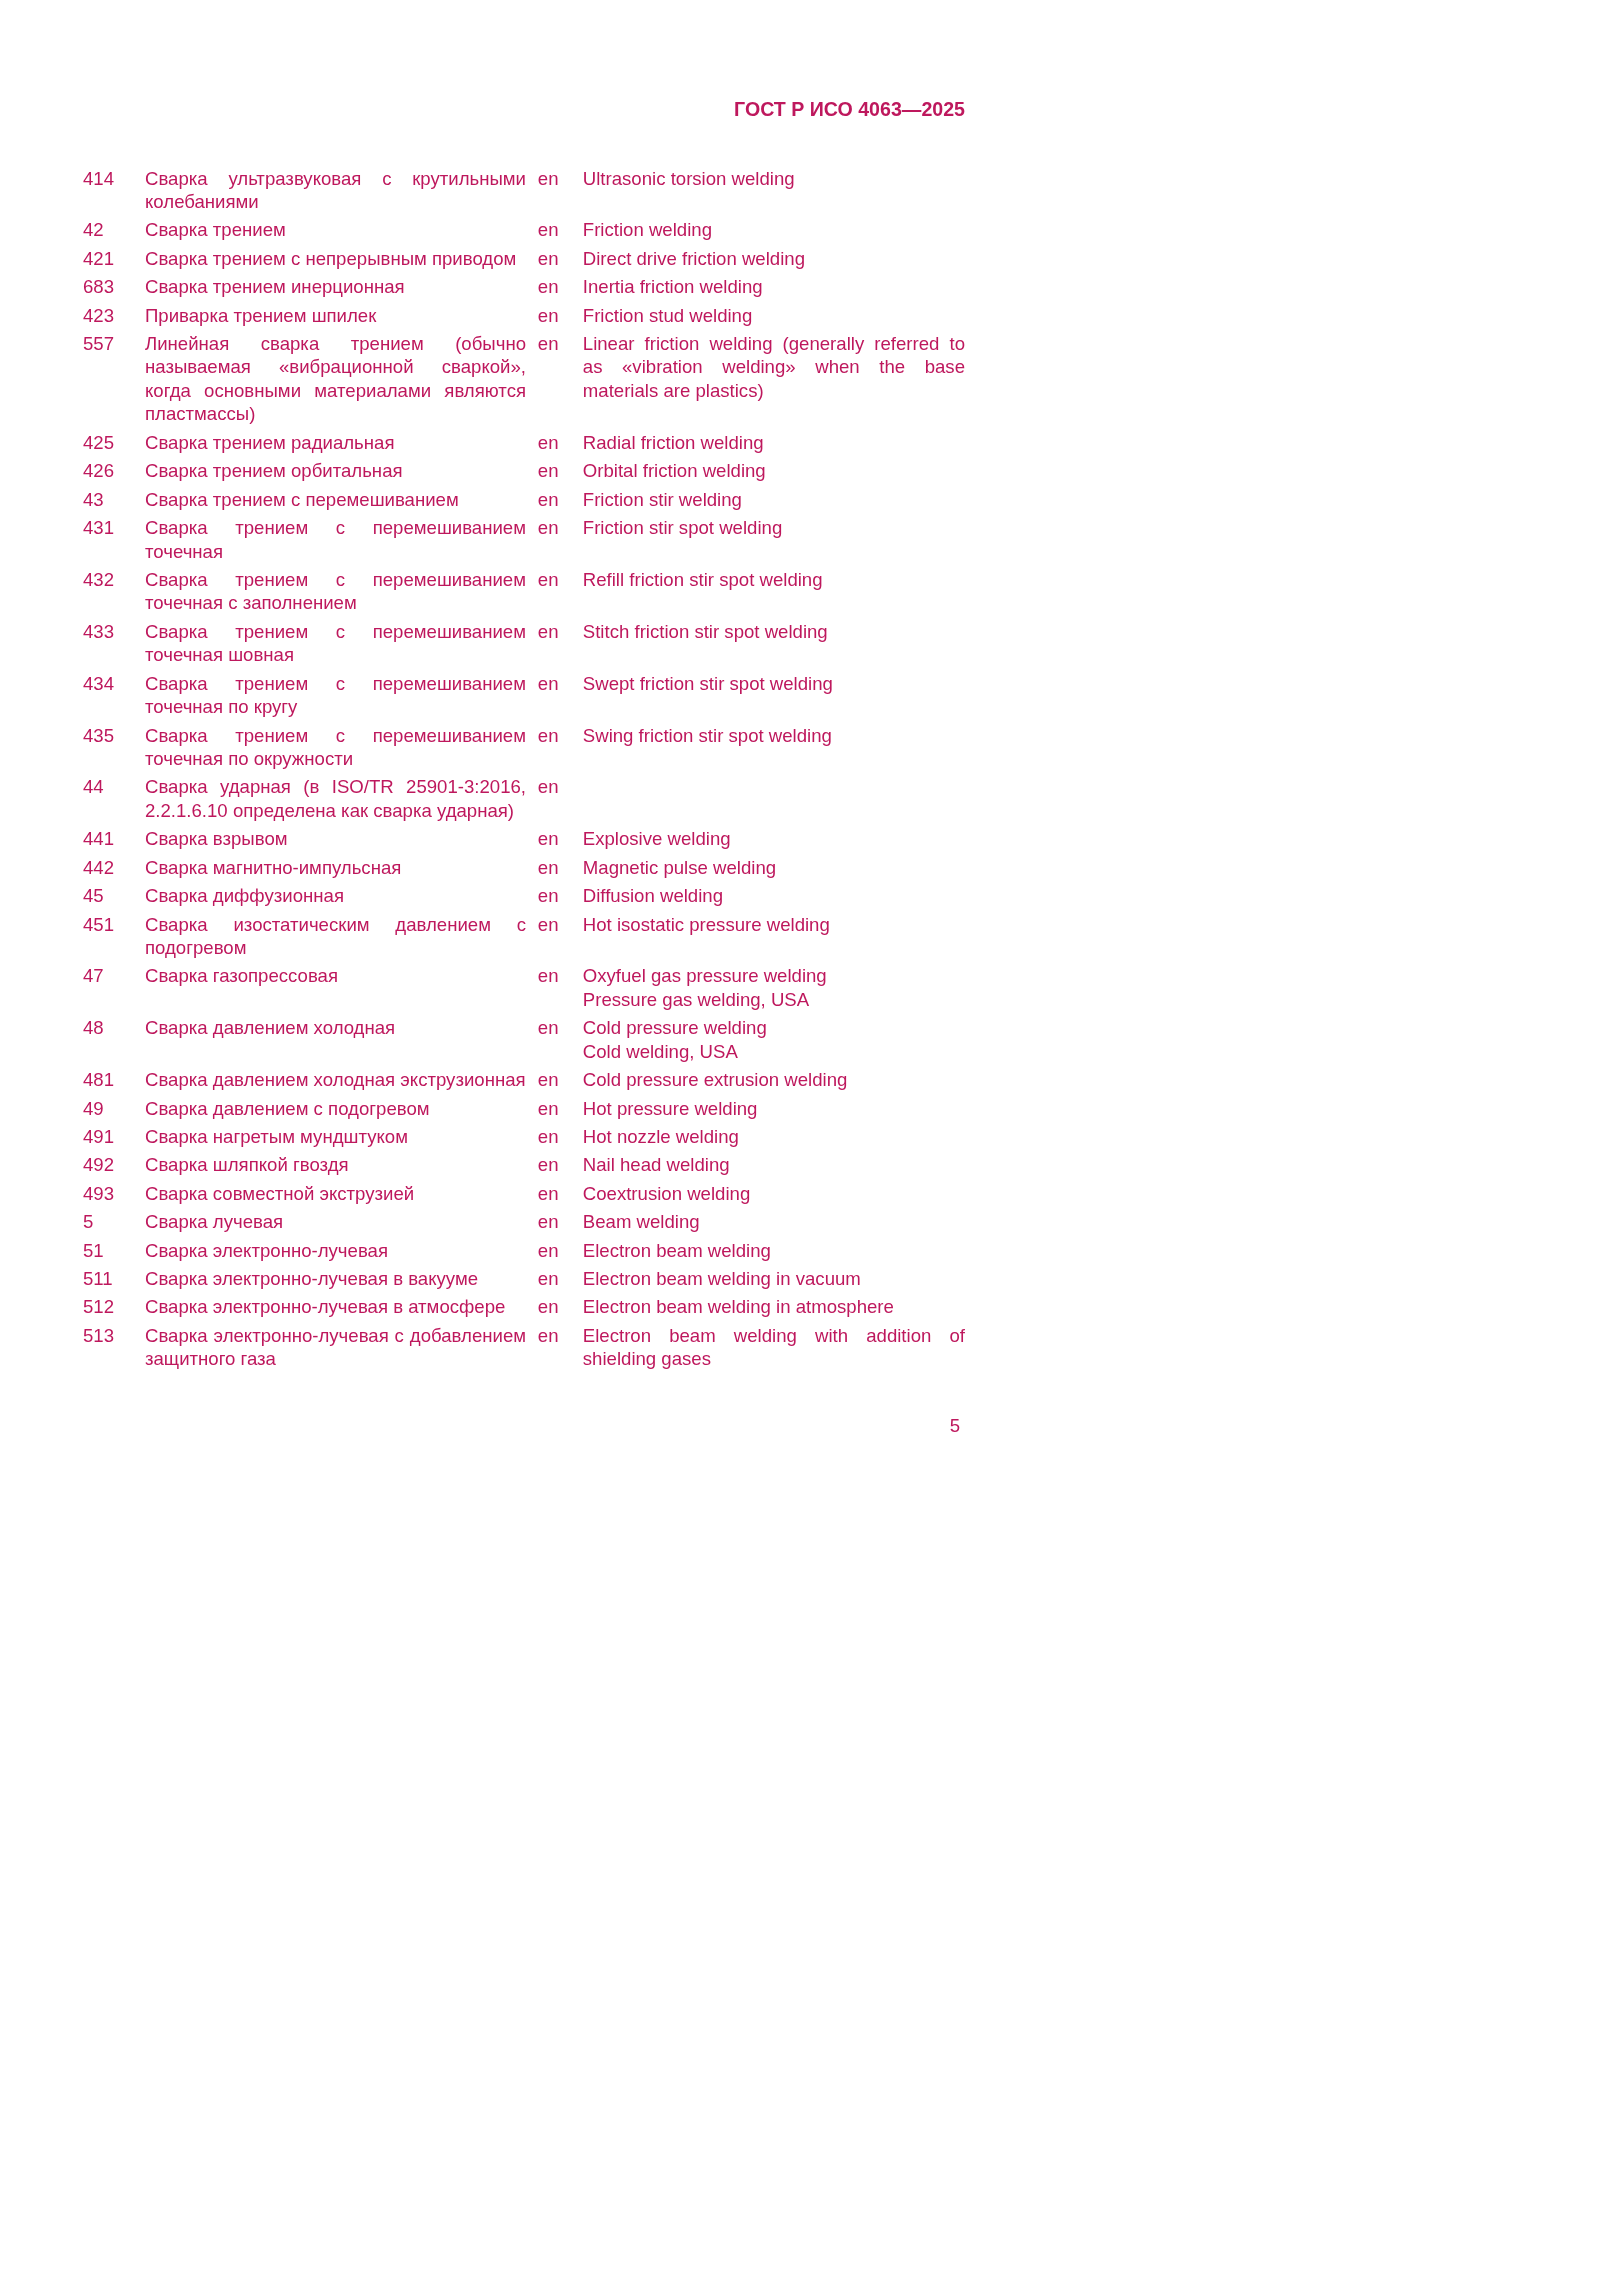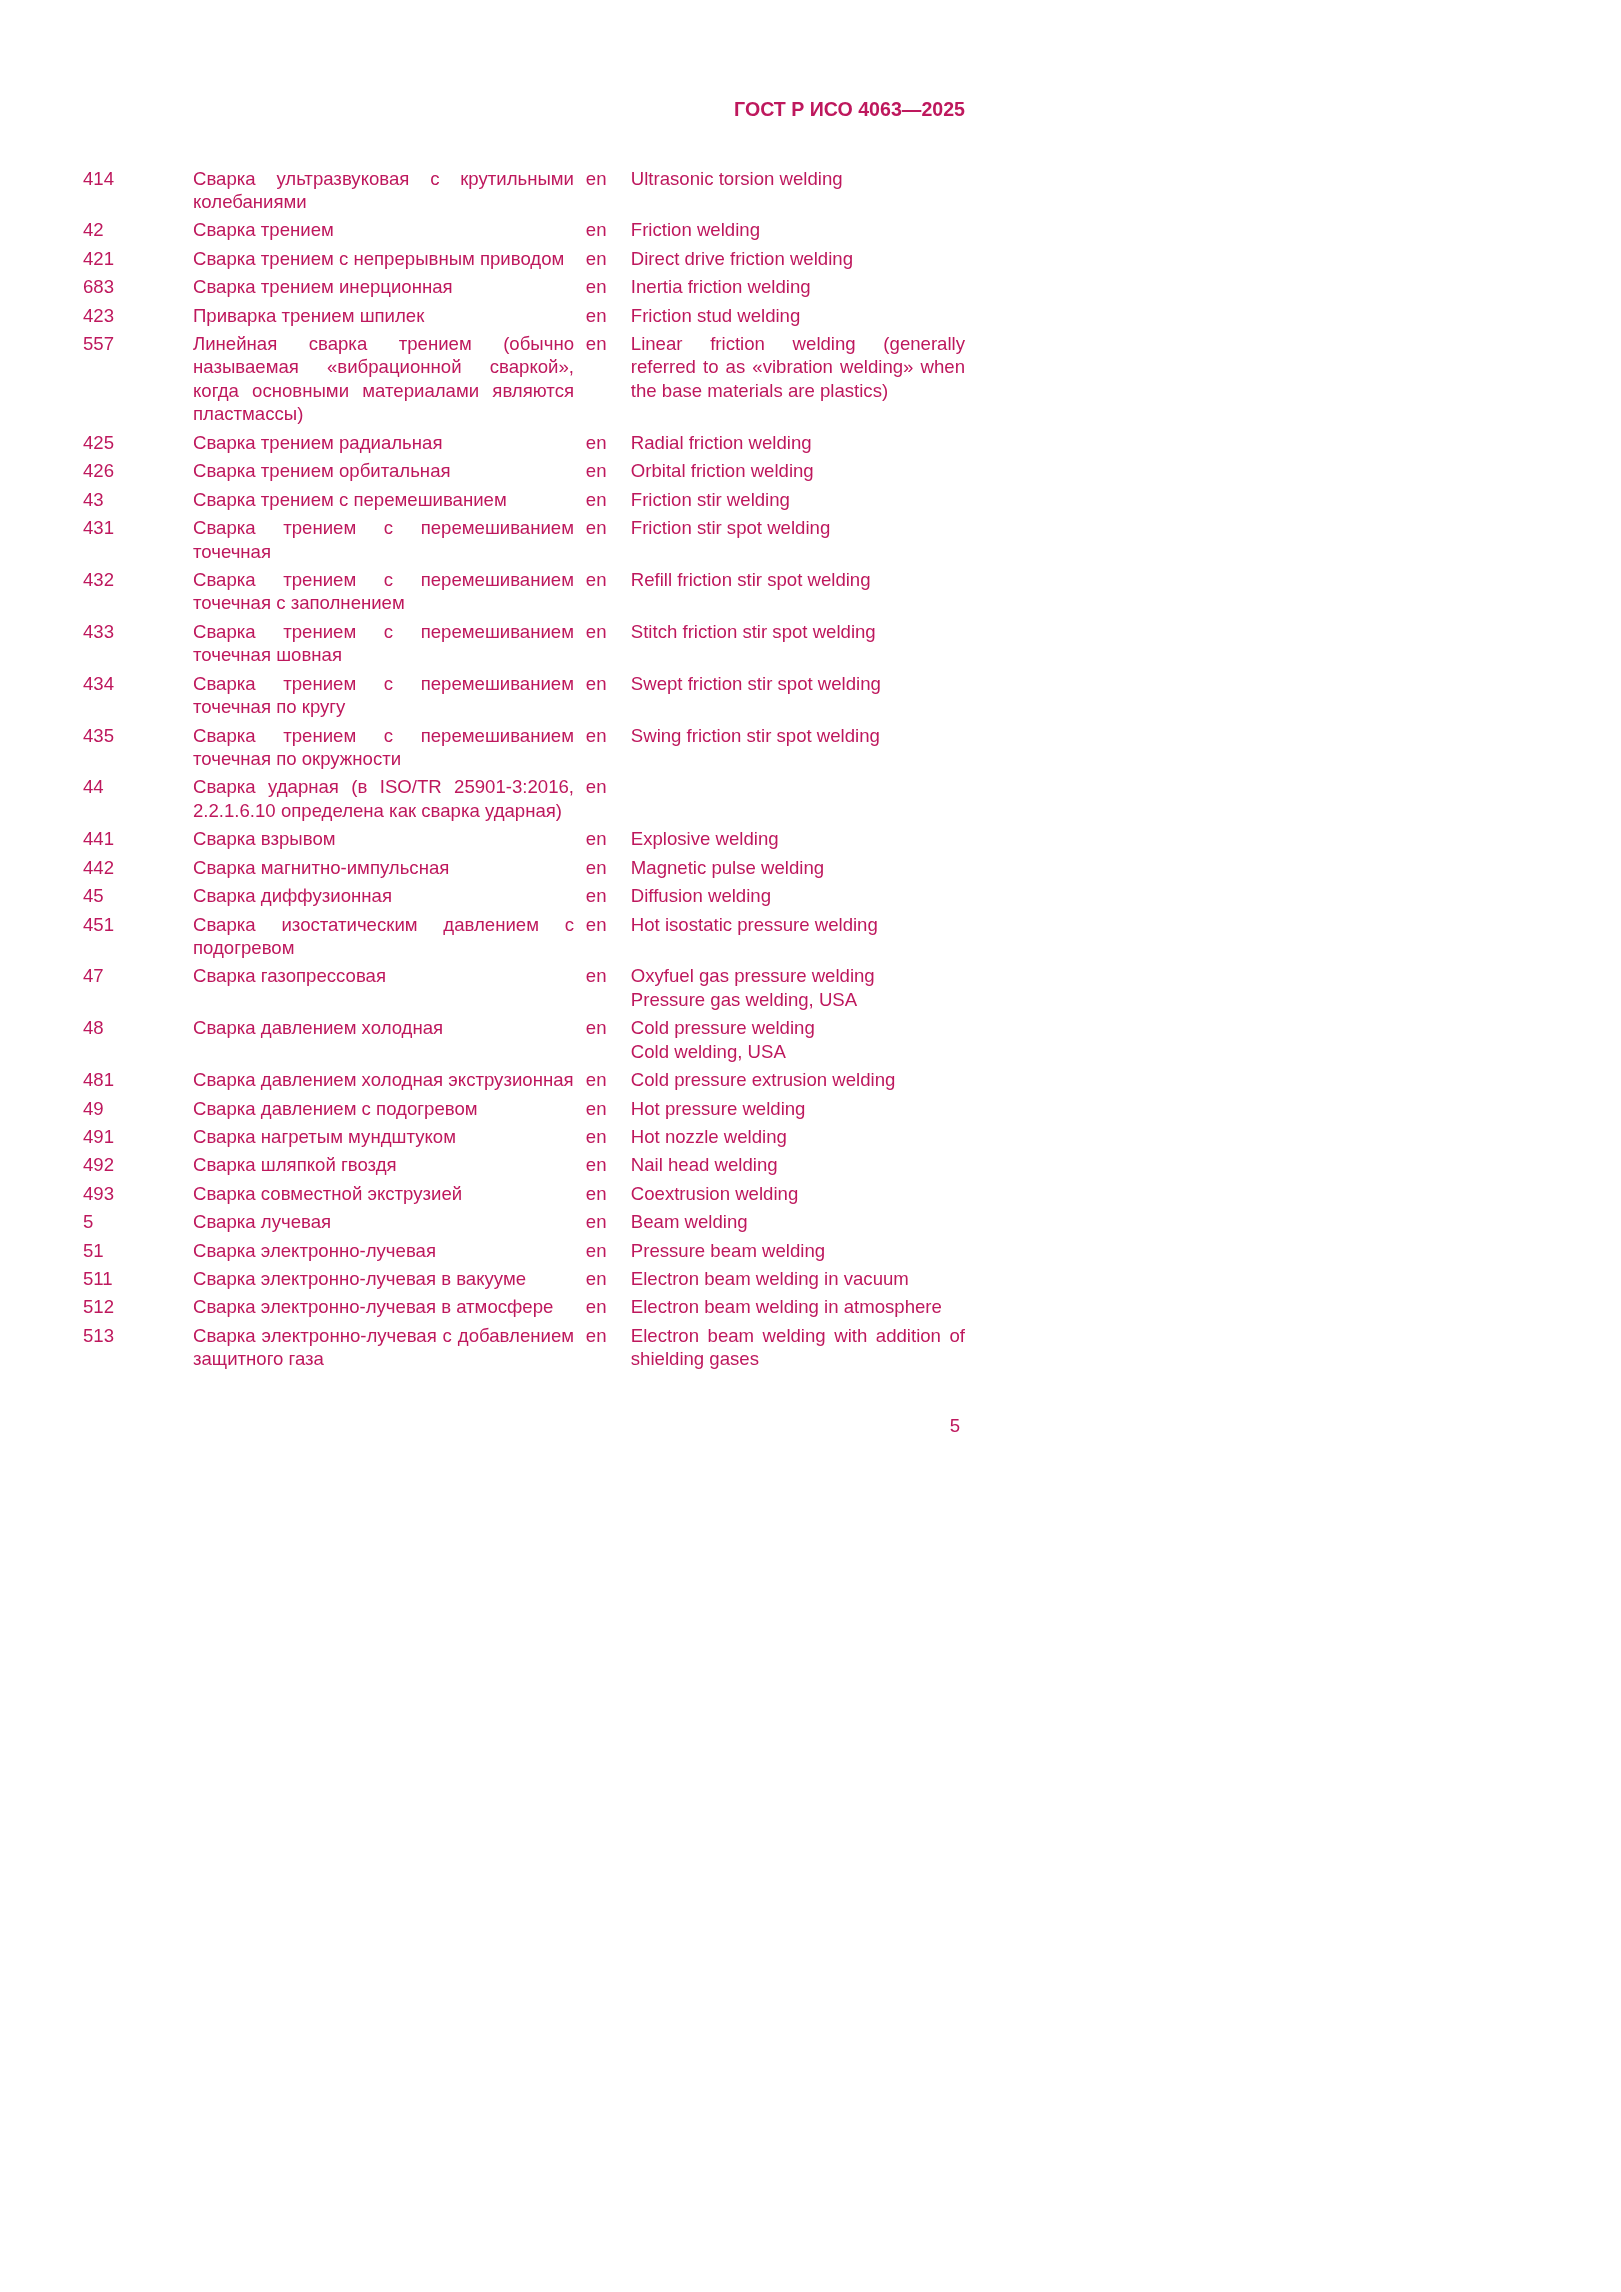--- a/index.html
+++ b/index.html
@@ -41,21 +41,20 @@
   }
   .col-code {
     width: 62px;
     flex: none;
   }
   .col-ru {
     width: 381px;
     flex: none;
     text-align: justify;
     padding-right: 11.8px;
-    margin-left: 48px;
   }
   .col-lang {
     width: 45px;
     flex: none;
   }
   .col-en {
     flex: 1;
     text-align: justify;
     white-space: pre-line;
   }
@@ -263,21 +262,21 @@
     <div class="col-code">5</div>
     <div class="col-ru">Сварка лучевая</div>
     <div class="col-lang">en</div>
     <div class="col-en">Beam welding</div>
   </div>
 
   <div class="row">
     <div class="col-code">51</div>
     <div class="col-ru">Сварка электронно-лучевая</div>
     <div class="col-lang">en</div>
-    <div class="col-en">Pressure beam welding</div>
+    <div class="col-en">Electron beam welding</div>
   </div>
 
   <div class="row">
     <div class="col-code">511</div>
     <div class="col-ru">Сварка электронно-лучевая в вакууме</div>
     <div class="col-lang">en</div>
     <div class="col-en">Electron beam welding in vacuum</div>
   </div>
 
   <div class="row">

